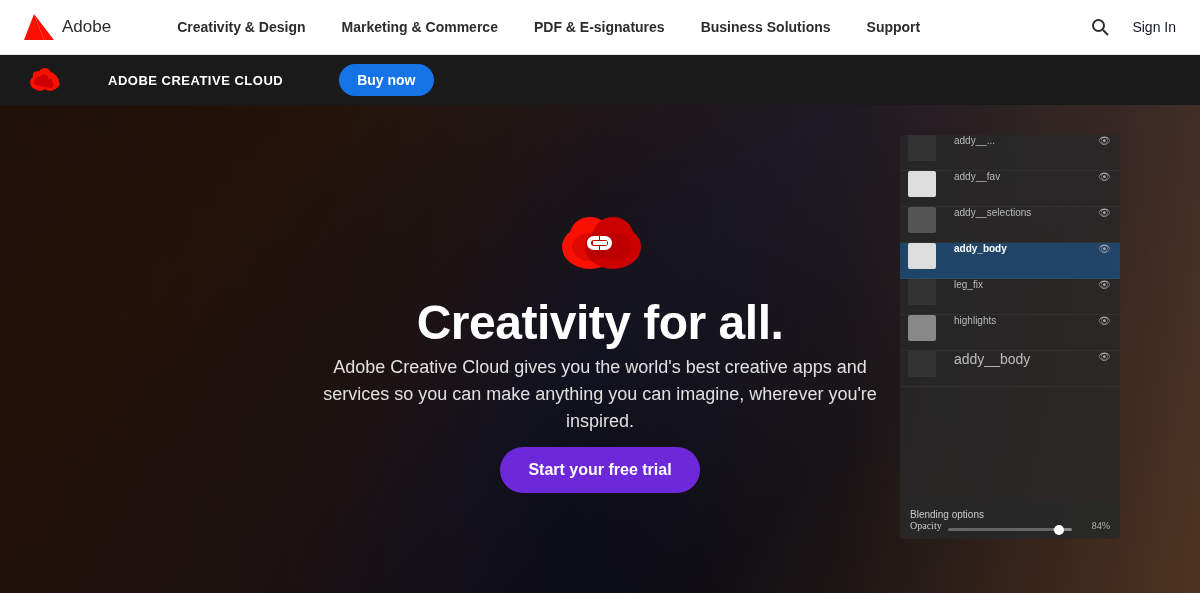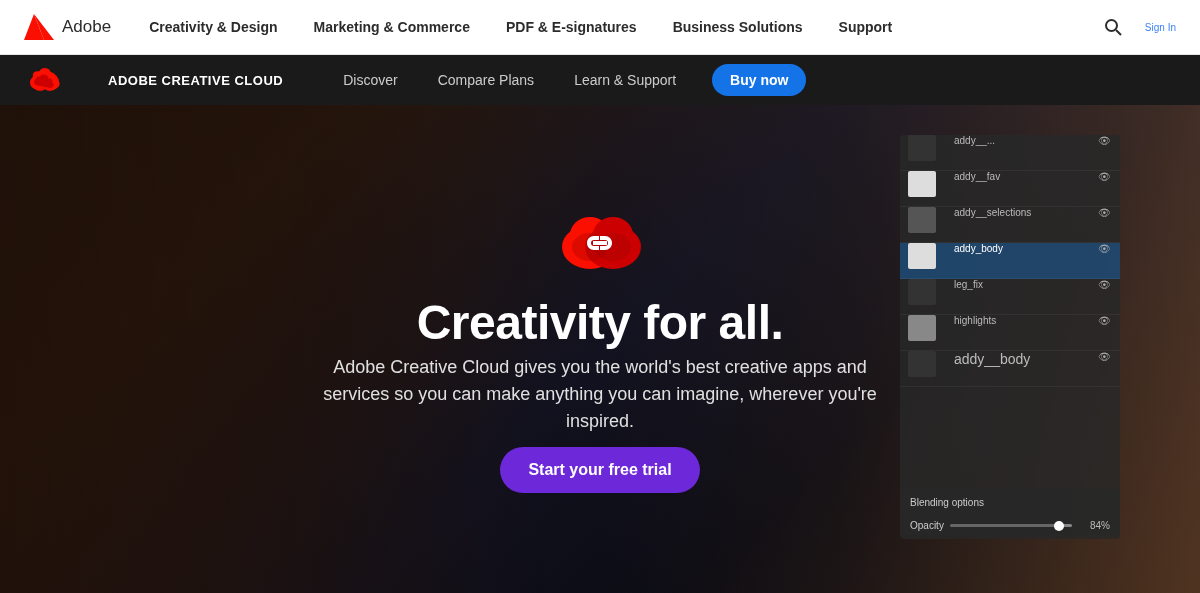--- a/index.html
+++ b/index.html
@@ -13,21 +13,21 @@
       align-items: center;
       padding: 0 24px;
       border-bottom: 1px solid #e5e5e5;
       position: relative;
       z-index: 10;
     }
     .top-nav-logo {
       display: flex;
       align-items: center;
       gap: 8px;
-      margin-right: 20px;
+      margin-right: 48px;
     }
     .adobe-logo-icon {
       width: 30px;
       height: 26px;
     }
     .adobe-wordmark {
       font-size: 17px;
       font-weight: 400;
       color: #2c2c2c;
     }
@@ -57,22 +57,22 @@
     }
     .search-icon-btn {
       cursor: pointer;
       display: flex;
       align-items: center;
       justify-content: center;
       width: 32px;
       height: 32px;
     }
     .sign-in-link {
-      font-size: 10px;
-      color: #3b82f6;
+      font-size: 14px;
+      color: #0f172a;
       cursor: pointer;
       text-decoration: none;
     }
 
     
     .secondary-nav {
       background: #1a1a1a;
       height: 50px;
       display: flex;
       align-items: center;
@@ -215,23 +215,24 @@
       width: 220px;
       background: rgba(40, 40, 40, 0.85);
       border-radius: 4px;
       padding: 8px 10px;
       z-index: 2;
       color: #ccc;
       font-size: 10px;
     }
     .opacity-row {
       display: flex;
-      align-items: center;
+      align-items: flex-end;
       gap: 6px;
-      margin-top: 12px;
+      margin-top: 0;
+      font-family: Liberation Serif, serif;
     }
     .opacity-slider {
       flex: 1;
       height: 3px;
       background: linear-gradient(to right, #666 85%, #888 85%);
       border-radius: 2px;
       position: relative;
     }
     .opacity-handle {
       width: 10px;
@@ -341,25 +342,20 @@
     </svg>
 
     <svg width="32" height="28" viewBox="0 0 40 34" style="position:absolute; left:30px;">
       <g>
         <path d="M8 28 C3 28 0 24 0 20 C0 17 1.5 14.5 4 13.2 C3.7 12.5 3.5 11.8 3.5 11 C3.5 8 6 6 9 6 C9.8 6 10.5 6.2 11.2 6.5 C12.5 4 15.2 2 18.5 2 C23 2 26.5 5.5 26.5 10 C26.5 10.2 26.5 10.4 26.4 10.6 C27 10.3 27.7 10 28.5 10 C31 10 33 12 33 14.5 C33 15 32.9 15.5 32.7 16 C35 16.8 37 19 37 21.5 C37 25 34 28 30.5 28 Z" fill="#fa0f00"></path>
         <path d="M10 24 C7 24 5 22 5 19.5 C5 18 5.8 16.7 7 16 C7.3 14 9 12.5 11 12.5 C11.5 12.5 12 12.6 12.4 12.8 C13.3 11 15.2 10 17.5 10 C20.5 10 23 12.2 23 15 C23 15.1 23 15.2 23 15.3 C23.5 15.1 24 15 24.5 15 C26.5 15 28 16.5 28 18.5 C28 19 27.9 19.4 27.7 19.8 C28.8 20.5 29.5 21.7 29.5 23 C29.5 25.2 27.7 27 25.5 27 Z" fill="#cc0000"></path>
       </g>
     </svg>
     <span class="cc-title" style="margin-left:36px;">ADOBE CREATIVE CLOUD</span>
   </div>
-  <div class="secondary-nav-links">
-    <a class="secondary-nav-link">Discover</a>
-    <a class="secondary-nav-link">Compare Plans</a>
-    <a class="secondary-nav-link">Learn &amp; Support</a>
-  </div>
   <button class="buy-now-btn">Buy now</button>
 </nav>
 
 <section class="hero">
   <div class="hero-bg-img"></div>
   <div class="hero-left-overlay"></div>
   <div class="hero-right-overlay"></div>
   <div class="hero-bg"></div>
 
   <div class="layers-panel">
@@ -373,21 +369,21 @@
       <span style="font-size:10px; color:#bbb;">addy__fav</span>
       <span class="layer-eye">👁</span>
     </div>
     <div class="layer-item">
       <div class="layer-thumb"></div>
       <span style="font-size:10px; color:#bbb;">addy__selections</span>
       <span class="layer-eye">👁</span>
     </div>
     <div class="layer-item selected">
       <div class="layer-thumb white"></div>
-      <span style="font-size:10px; color:#fff;">addy_body</span>
+      <span style="font-size:10px; color:#fff;font-weight:bold;">addy_body</span>
       <span class="layer-eye">👁</span>
     </div>
     <div class="layer-item">
       <div class="layer-thumb dark"></div>
       <span style="font-size:10px; color:#bbb;">leg_fix</span>
       <span class="layer-eye">👁</span>
     </div>
     <div class="layer-item">
       <div class="layer-thumb" style="background:#888;"></div>
       <span style="font-size:10px; color:#bbb;">highlights</span>

